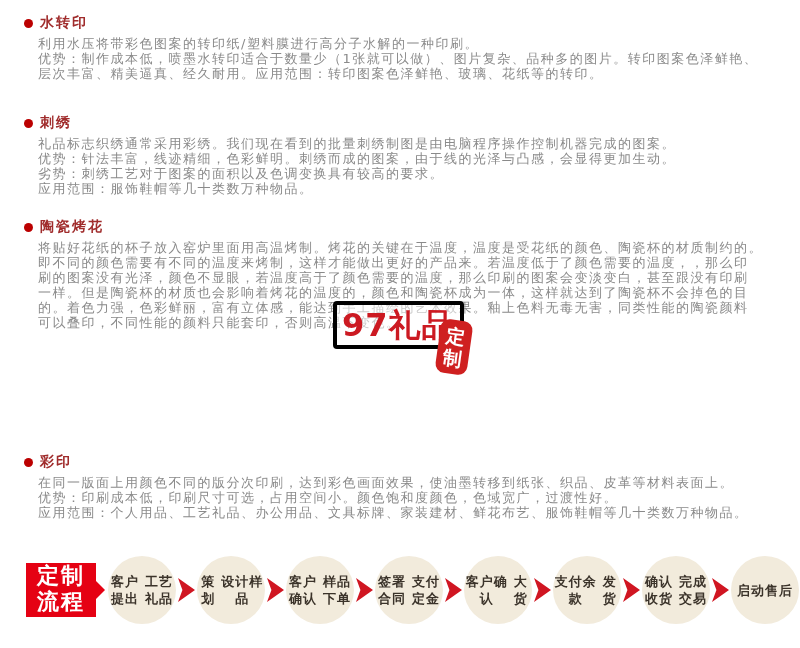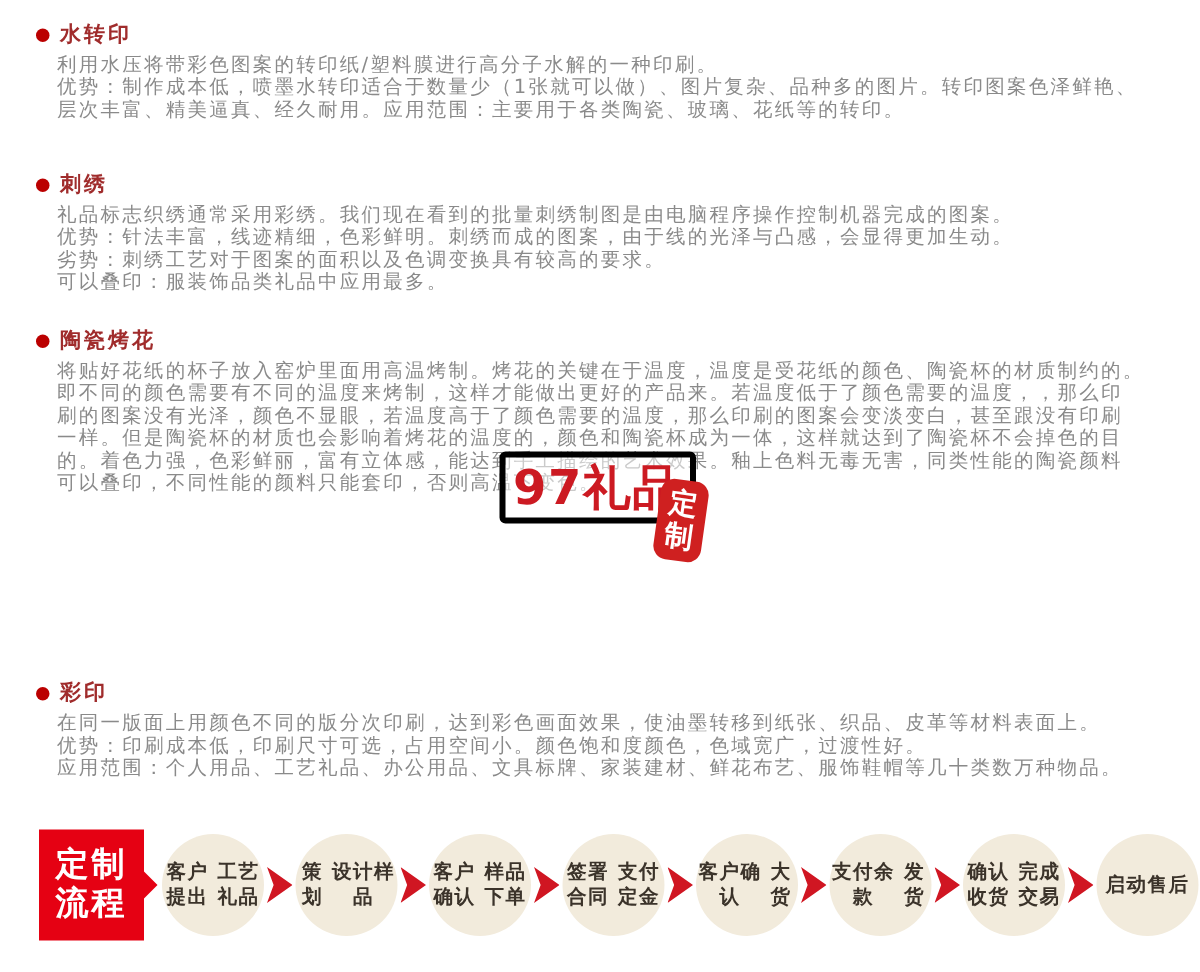--- a/index.html
+++ b/index.html
@@ -41,22 +41,22 @@
     display:flex;flex-direction:column;align-items:center;justify-content:center;
     color:#fff;font-size:19px;font-weight:bold;line-height:22px;
   }
   
   .flow{
     position:absolute;left:0;top:540px;width:800px;height:100px;
     display:flex;align-items:center;padding-left:26px;box-sizing:border-box;
   }
   .flow-banner{
     position:relative;flex:0 0 auto;
-    width:70px;height:74px;background:#e50113;
-    display:flex;flex-direction:column;align-items:center;justify-content:center;
+    width:70px;height:54px;background:#e50113;
+    display:flex;flex-direction:column;align-items:center;
     color:#ffffff;font-size:22px;font-weight:bold;line-height:26px;
     letter-spacing:2px;margin-right:12px;
   }
   .flow-banner::after{
     content:"";position:absolute;right:-9px;top:50%;margin-top:-9px;
     border-left:9px solid #e50113;
     border-top:9px solid transparent;border-bottom:9px solid transparent;
   }
   .flow-step{
     flex:0 0 auto;width:68px;height:68px;border-radius:50%;
@@ -77,34 +77,34 @@
 <div class="page">
 
   <div class="section" style="top:14px;">
     <div class="sec-head">
       <span class="bullet"></span>
       <span class="sec-title">水转印</span>
     </div>
     <div class="sec-body">
       <div class="bline">利用水压将带彩色图案的转印纸/塑料膜进行高分子水解的一种印刷。</div>
       <div class="bline">优势：制作成本低，喷墨水转印适合于数量少（1张就可以做）、图片复杂、品种多的图片。转印图案色泽鲜艳、</div>
-      <div class="bline">层次丰富、精美逼真、经久耐用。应用范围：主要用于各类陶瓷、玻璃、花纸等的转印。</div>
+      <div class="bline">层次丰富、精美逼真、经久耐用。应用范围：转印图案色泽鲜艳、玻璃、花纸等的转印。</div>
     </div>
   </div>
 
   <div class="section" style="top:114px;">
     <div class="sec-head">
       <span class="bullet"></span>
       <span class="sec-title">刺绣</span>
     </div>
     <div class="sec-body">
       <div class="bline">礼品标志织绣通常采用彩绣。我们现在看到的批量刺绣制图是由电脑程序操作控制机器完成的图案。</div>
       <div class="bline">优势：针法丰富，线迹精细，色彩鲜明。刺绣而成的图案，由于线的光泽与凸感，会显得更加生动。</div>
       <div class="bline">劣势：刺绣工艺对于图案的面积以及色调变换具有较高的要求。</div>
-      <div class="bline">可以叠印：服装饰品类礼品中应用最多。</div>
+      <div class="bline">应用范围：服饰鞋帽等几十类数万种物品。</div>
     </div>
   </div>
 
   <div class="section" style="top:218px;">
     <div class="sec-head">
       <span class="bullet"></span>
       <span class="sec-title">陶瓷烤花</span>
     </div>
     <div class="sec-body">
       <div class="bline">将贴好花纸的杯子放入窑炉里面用高温烤制。烤花的关键在于温度，温度是受花纸的颜色、陶瓷杯的材质制约的。</div>

